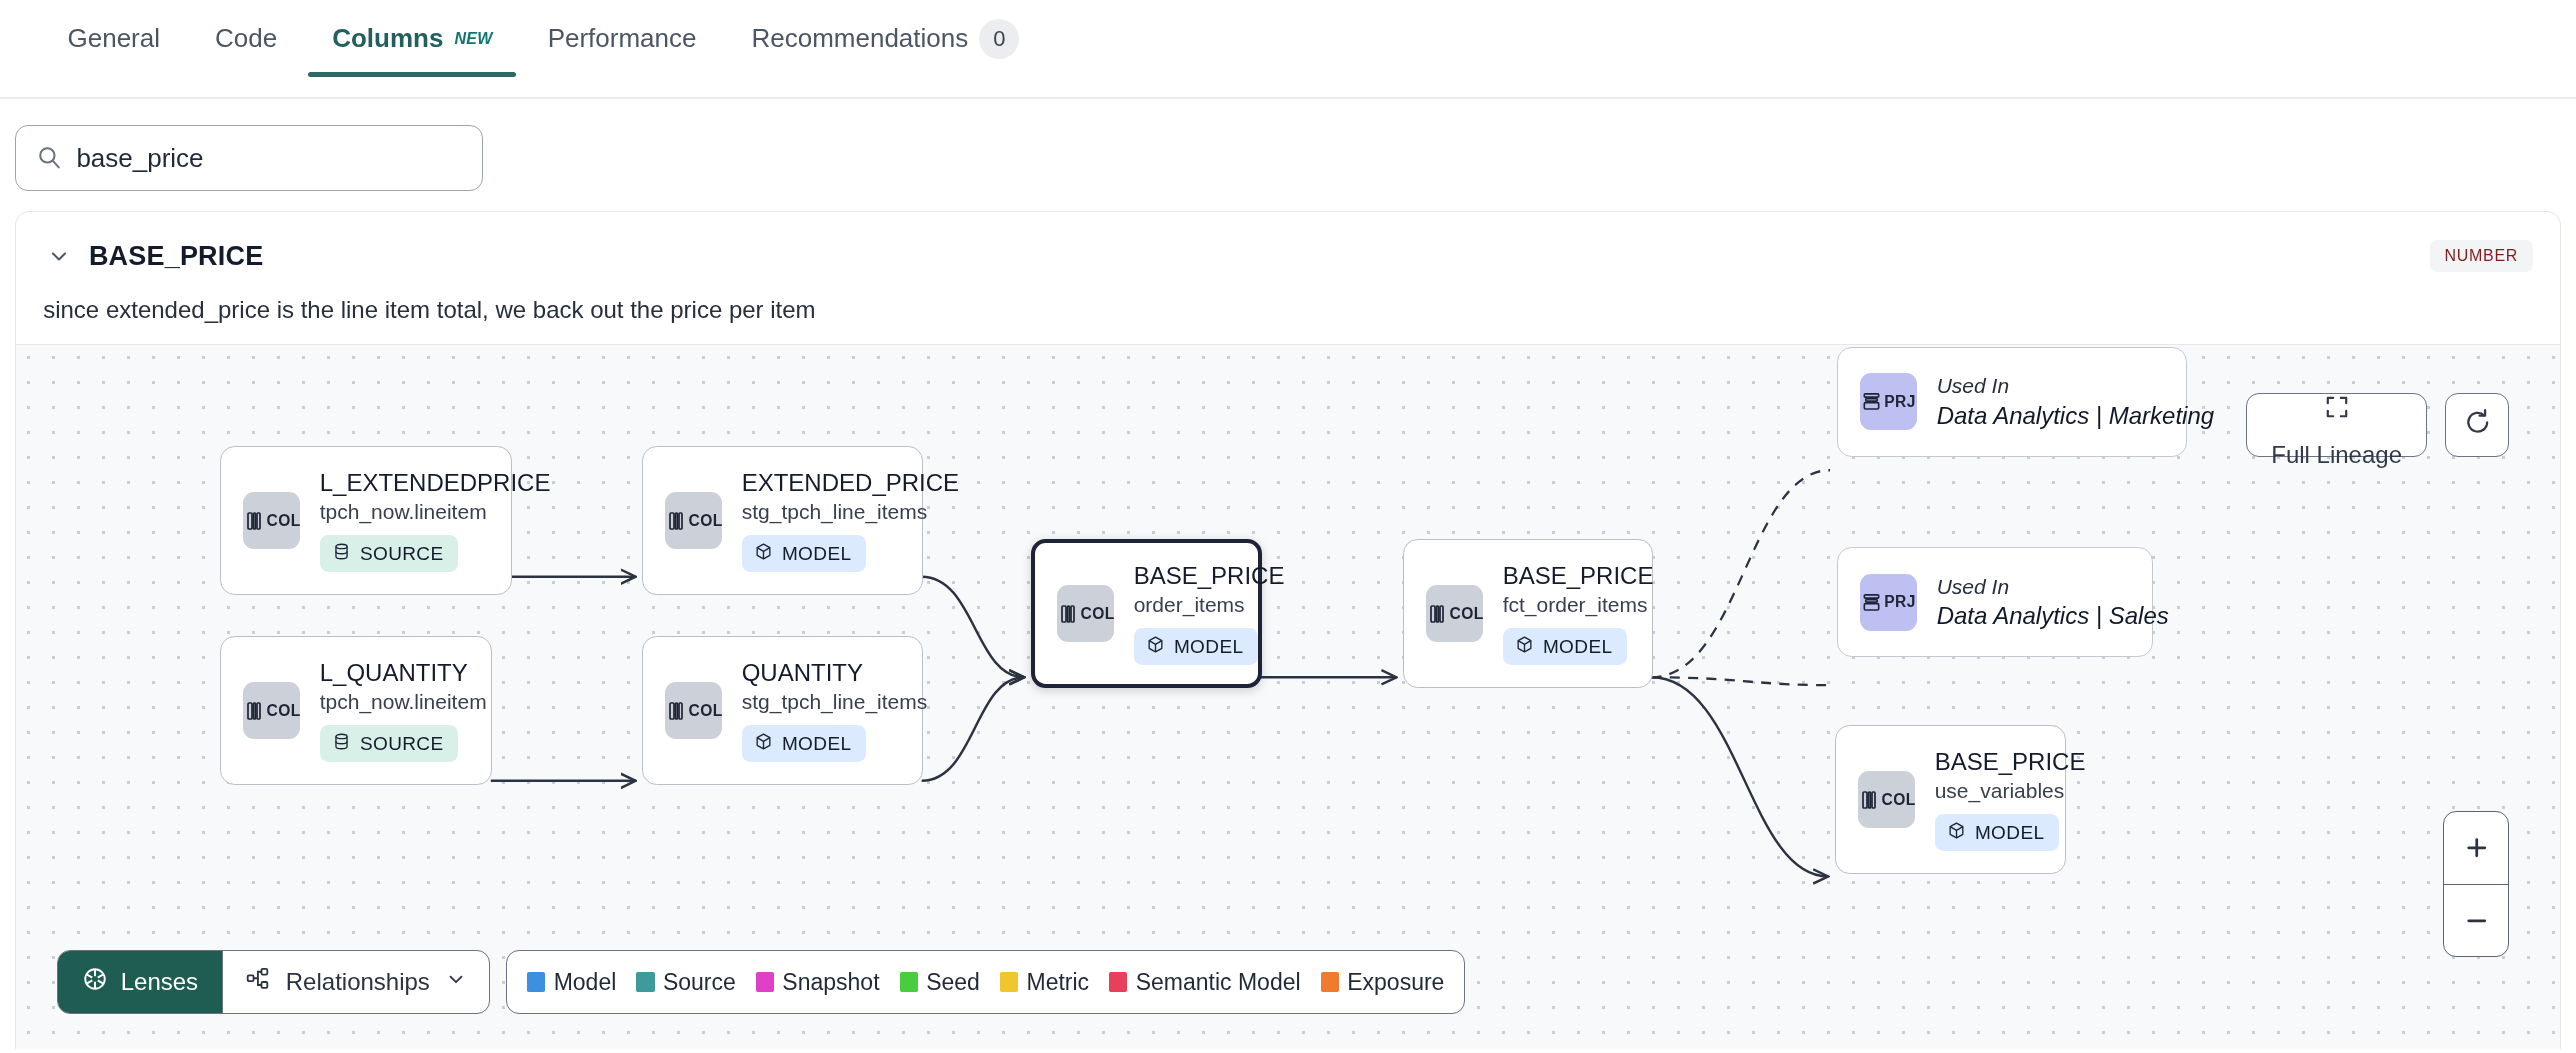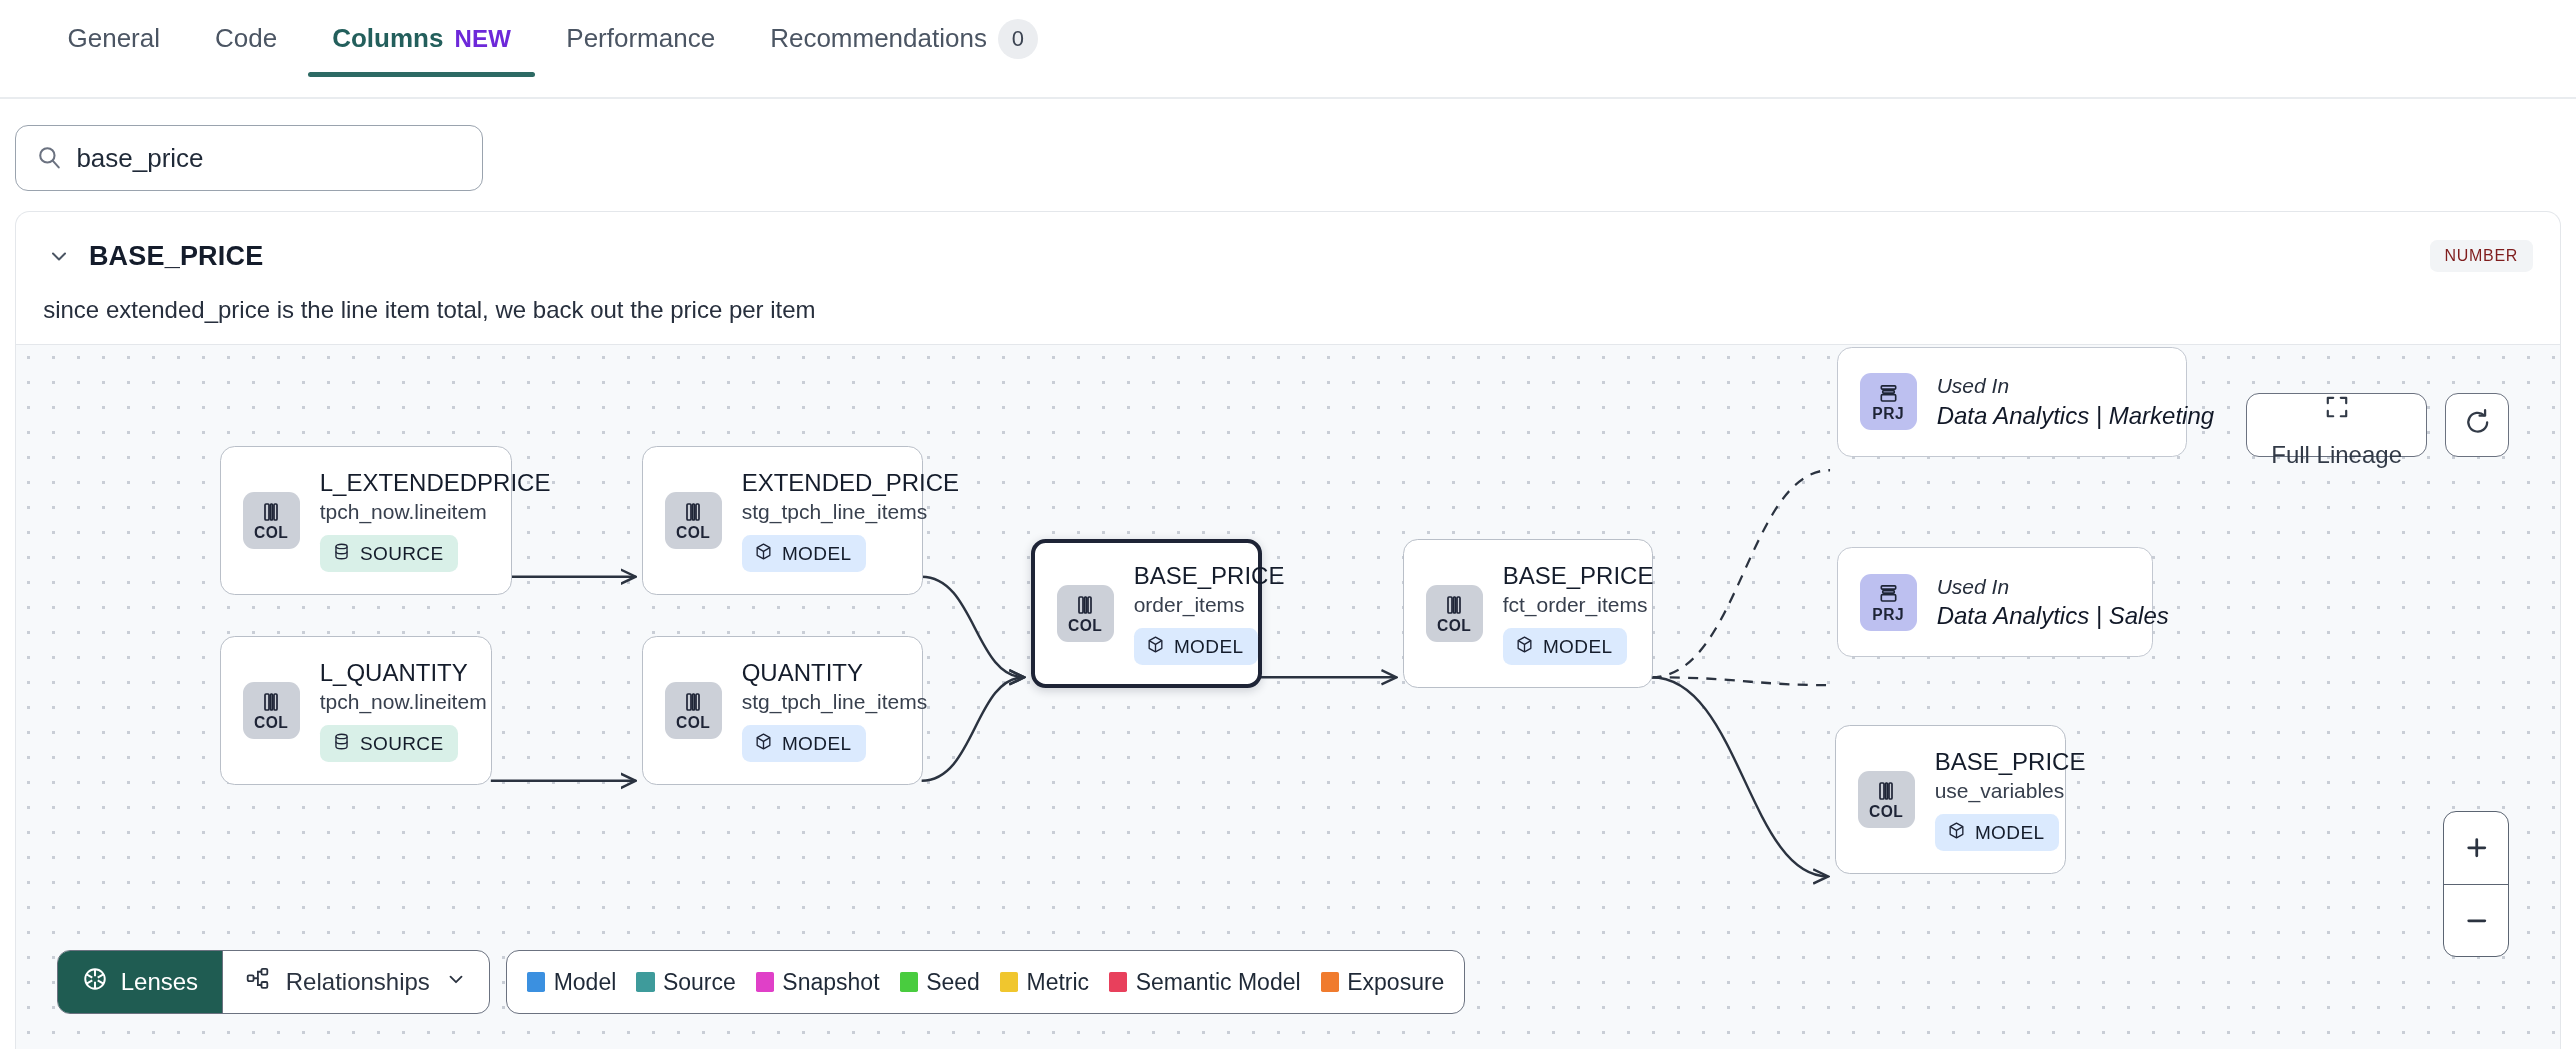--- a/index.html
+++ b/index.html
@@ -48,24 +48,25 @@
   }
   .tab.active::after {
     content: "";
     position: absolute;
     left: 3.7px; right: 3.7px; bottom: 0;
     height: 5.5px;
     background: #2d6a64;
     border-radius: 2.8px;
   }
   .tab-new {
-    font-size: 24px;
+    font-size: 16px;
     font-weight: bold;
-    color: #6d28d9;
+    color: #0f766e;
     letter-spacing: 0.3px;
+    font-style: italic;
   }
   .tab-count {
     min-width: 40px;
     height: 40px;
     padding: 0 12px;
     border-radius: 20px;
     background: #ebedf0;
     color: #3c4452;
     font-size: 22px;
     display: flex;
@@ -180,21 +181,21 @@
     box-shadow: 0 2.8px 9.2px rgba(20,28,43,.18);
   }
   .node.prj { border-color: #c3c8d1; }
 
   .icon-chip {
     flex: 0 0 auto;
     width: 57px; height: 57px;
     border-radius: 11px;
     background: #ccd0d8;
     display: flex;
-    flex-direction: column;
+    flex-direction: row;
     align-items: center;
     justify-content: center;
     gap: 0.9px;
   }
   .icon-chip.prj-chip { background: #bdc0f0; }
   .icon-chip .glyph { height: 24px; display:flex; align-items:center; }
   .icon-chip .abbr {
     font-size: 15.6px;
     font-weight: bold;
     color: #1e2436;

